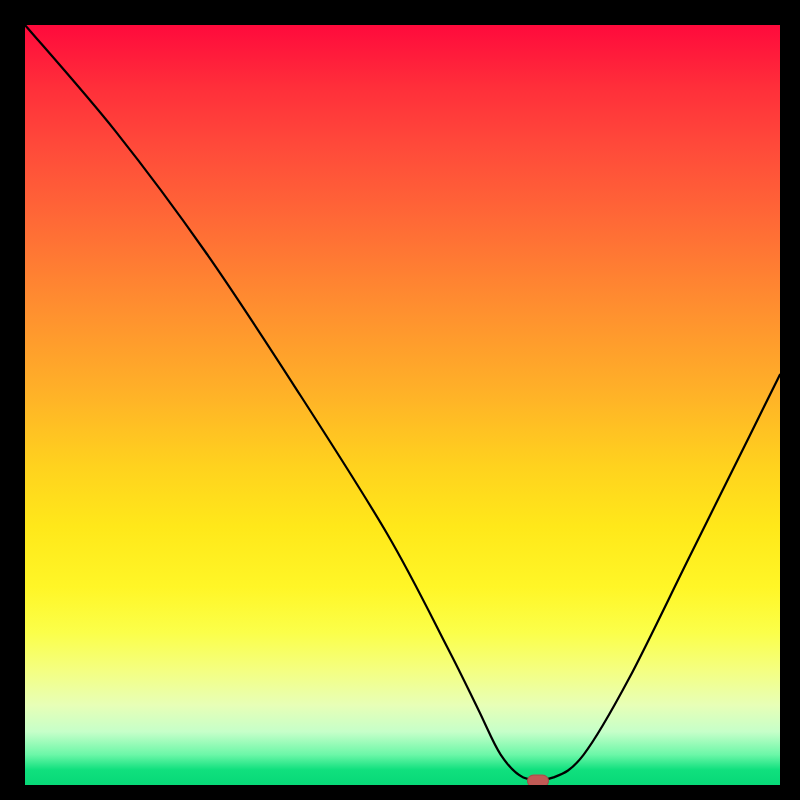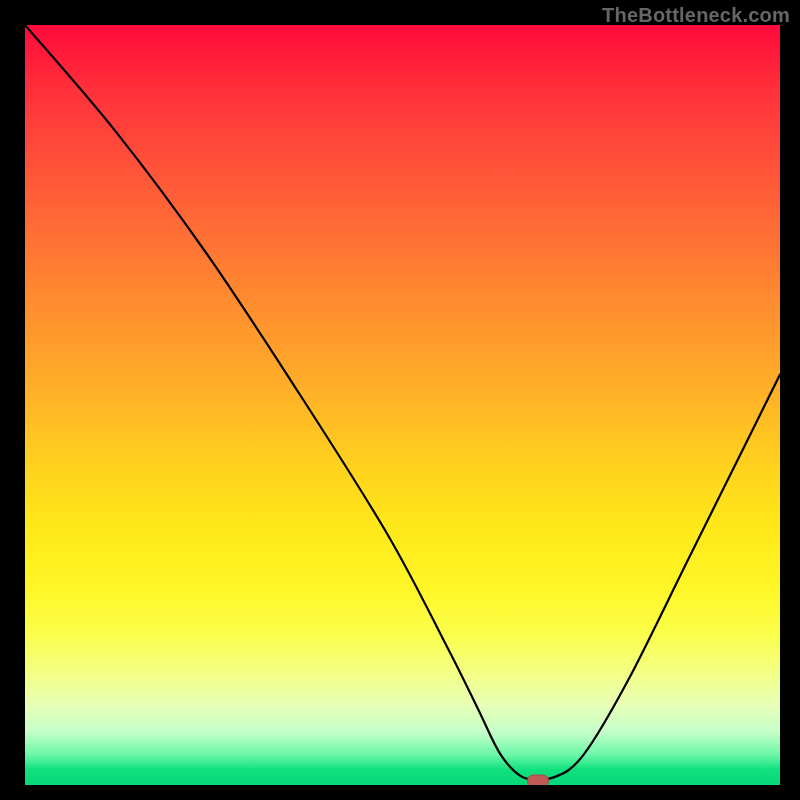--- a/index.html
+++ b/index.html
@@ -71,21 +71,20 @@
     background: #c05a55;
     box-shadow: inset 0 0 0 1px rgba(0,0,0,0.15);
     transform: translate(-50%, -50%);
     z-index: 5;
   }
 </style>
 </head>
 <body>
 
 <div class="frame">
-  <div class="watermark">TheBottleneck.com</div>
 
   <div class="plot-area">
     <div class="gradient"></div>
 
     <svg class="curve" viewBox="0 0 755 760" preserveAspectRatio="none">
       <path id="curve-path" fill="none" stroke="#000" stroke-width="2.2" stroke-linecap="round" stroke-linejoin="round" d="M 0 0 C 15.1 17.73333333333333, 60.39999999999999 68.39999999999998, 90.6 106.39999999999998 C 120.8 144.39999999999998, 151 184.93333333333334, 181.2 228 C 211.39999999999998 271.06666666666666, 241.60000000000002 317.93333333333334, 271.8 364.8 C 302 411.6666666666667, 337.2333333333333 466.1333333333333, 362.4 509.2 C 387.56666666666666 552.2666666666667, 407.70000000000005 594.0666666666667, 422.80000000000007 623.2 C 437.9000000000001 652.3333333333334, 444.19166666666666 666.2666666666667, 453 684 C 461.80833333333334 701.7333333333333, 468.09999999999997 718.2, 475.65 729.6 C 483.2 741, 489.4916666666667 748.6, 498.3 752.4 C 507.10833333333335 756.1999999999999, 518.4333333333333 756.1999999999999, 528.5 752.4 C 538.5666666666667 748.6, 546.1166666666667 746.0666666666667, 558.7 729.6 C 571.2833333333334 713.1333333333333, 586.3833333333333 686.5333333333333, 604 653.6 C 621.6166666666667 620.6666666666667, 644.2666666666667 572.5333333333333, 664.4 532 C 684.5333333333333 491.46666666666664, 709.6999999999999 440.79999999999995, 724.8 410.4 C 739.9 380, 749.9666666666667 359.7333333333333, 755 349.59999999999997"></path>
     </svg>
 
     <div id="marker" class="marker" style="left: 513.4px; top: 756.2px;"></div>
   </div>

